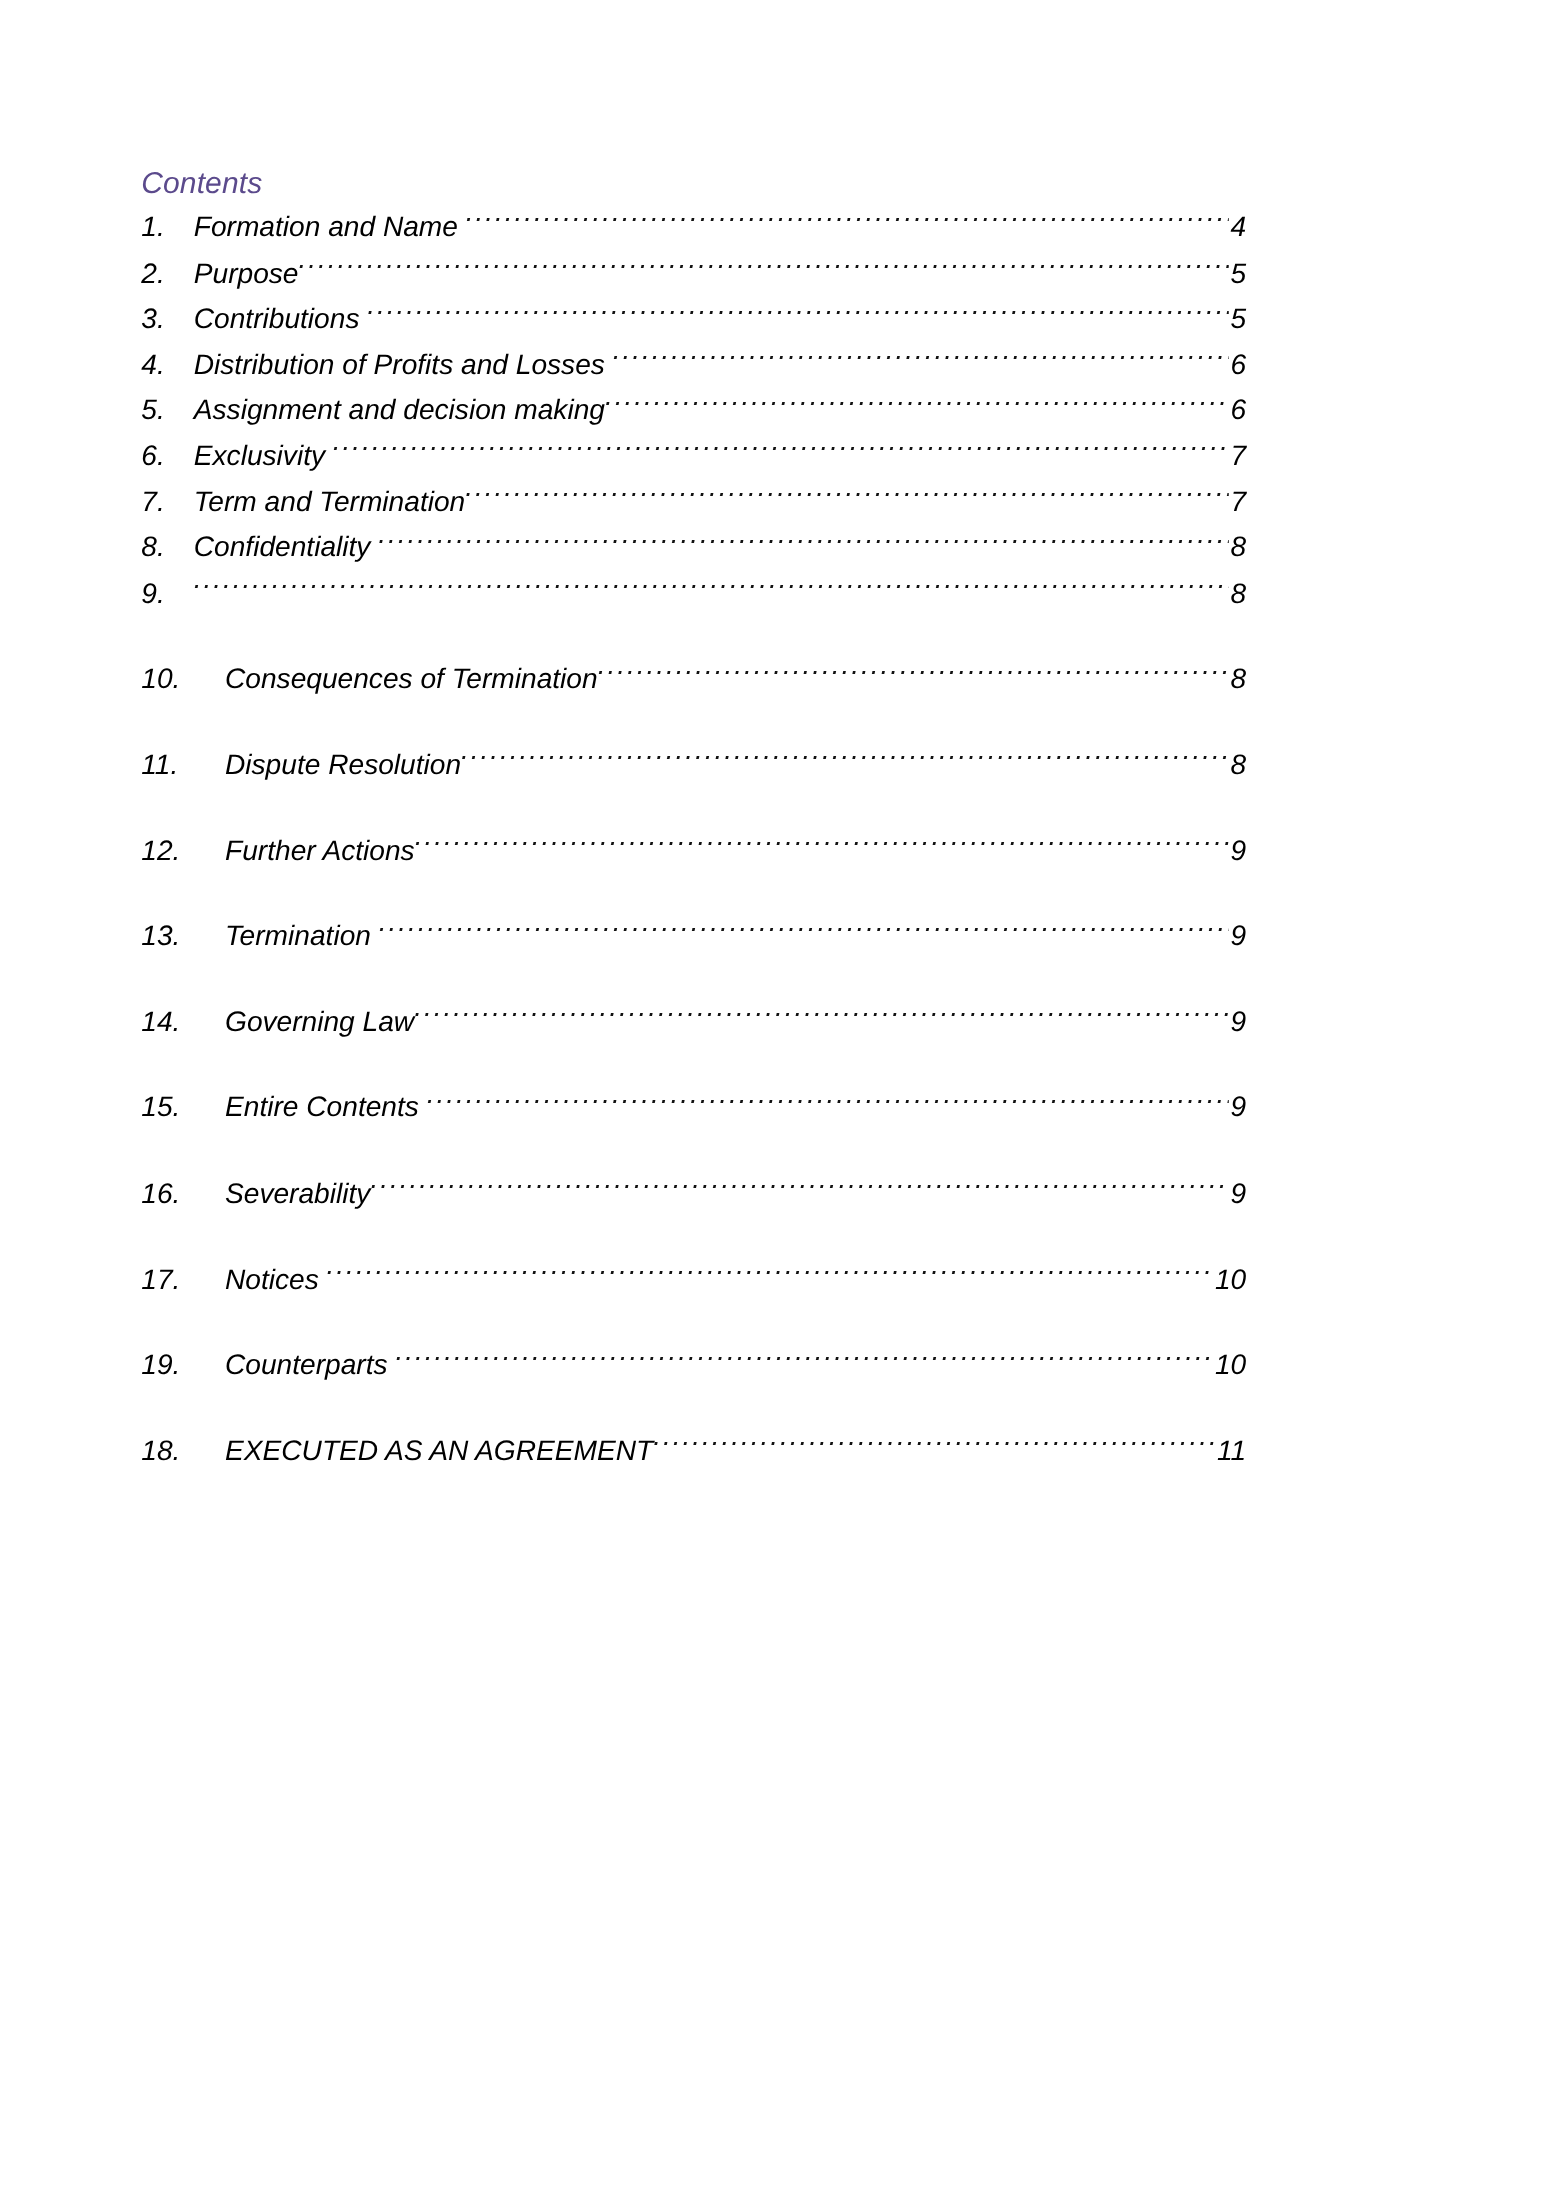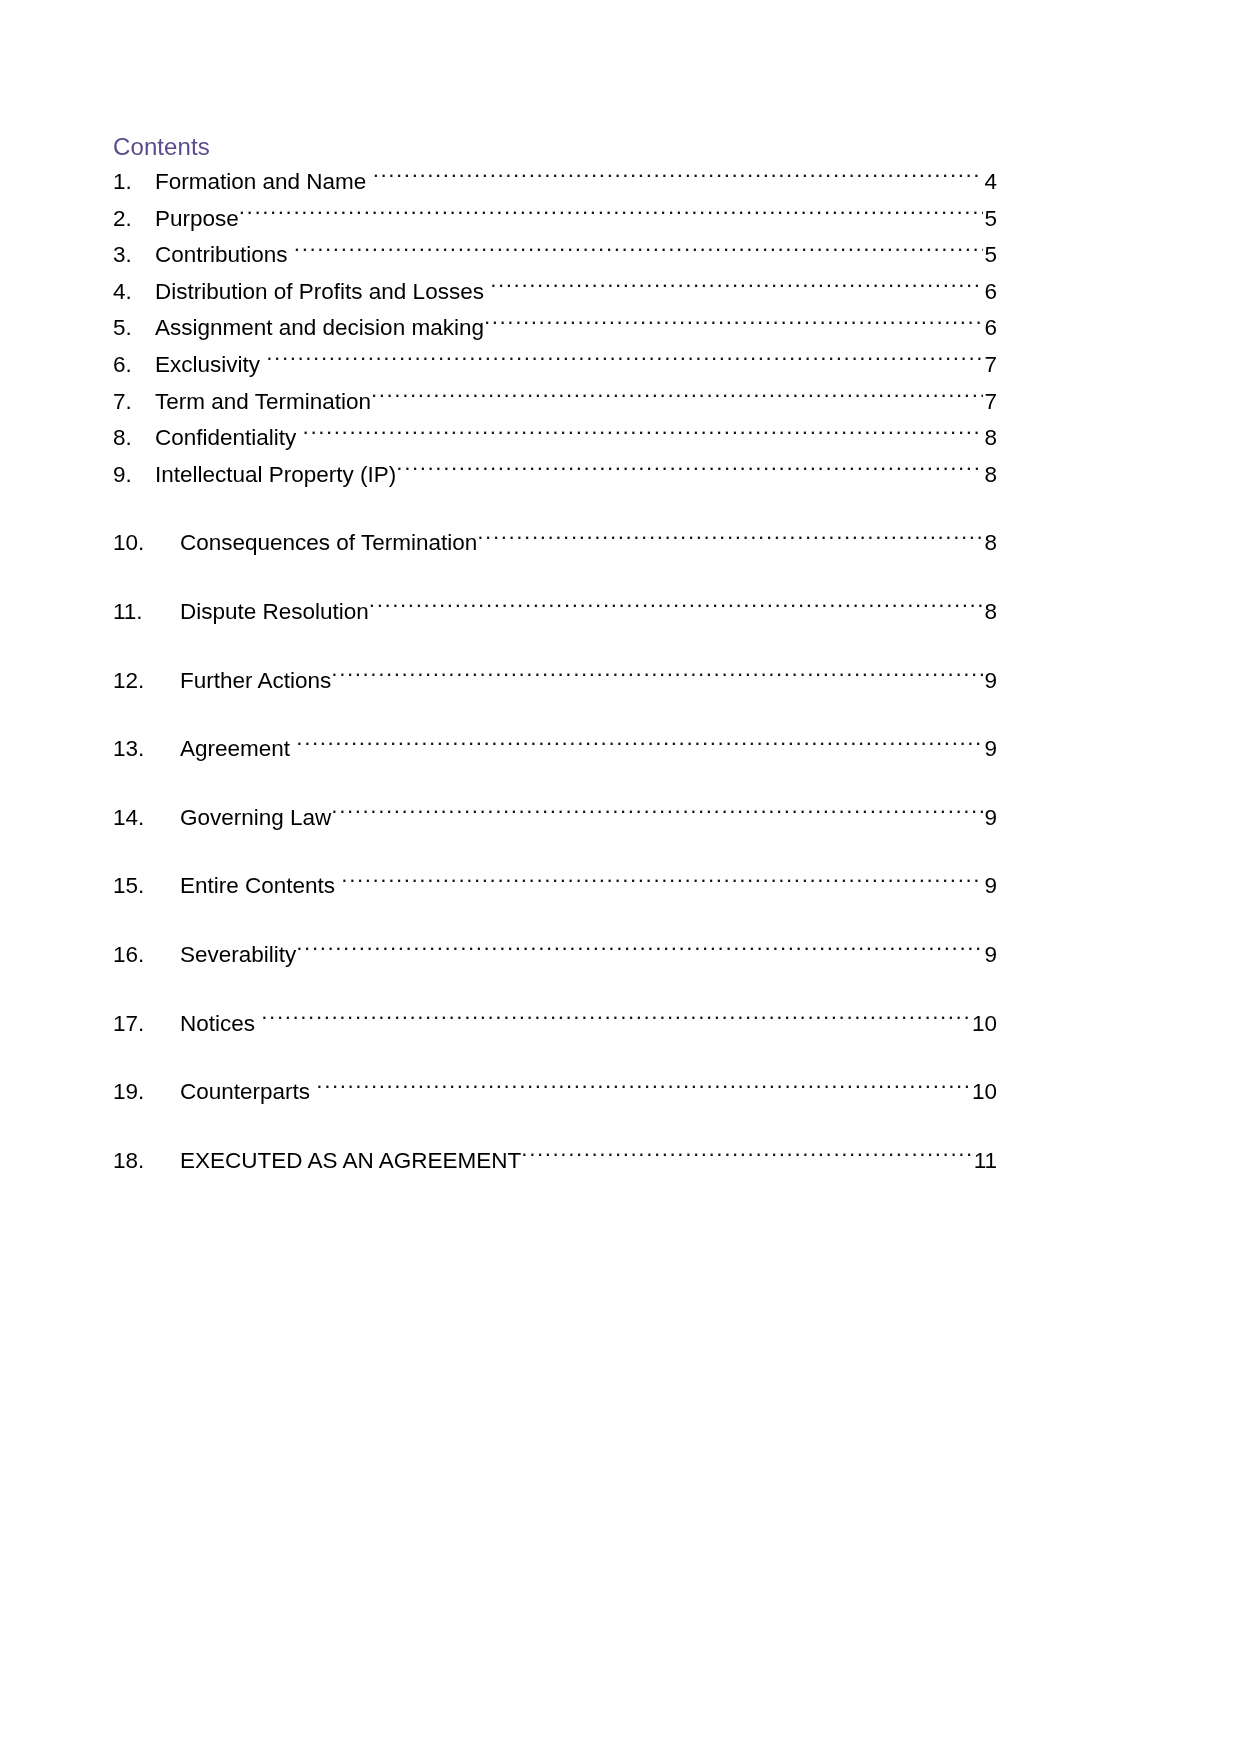--- a/index.html
+++ b/index.html
@@ -12,20 +12,21 @@
     font-family: "Liberation Sans", sans-serif;
     color: #000000;
   }
   .page {
     position: relative;
     width: 1240px;
     height: 1546px;
     background: #ffffff;
     overflow: hidden;
     box-sizing: border-box;
+    font-style: italic;
   }
   .toc-block {
     position: absolute;
     left: 113px;
     top: 132px;
     width: 884px;
   }
   .toc-heading {
     font-size: 24px;
     line-height: 30px;
@@ -150,21 +151,20 @@
           <span class="toc-page">7</span>
         </li>
         <li class="toc-row gap-before-leader">
           <span class="toc-num">8.</span>
           <span class="toc-title">Confidentiality</span>
           <span class="toc-leader"></span>
           <span class="toc-page">8</span>
         </li>
         <li class="toc-row">
           <span class="toc-num">9.</span>
-          <span class="toc-title">Intellectual Property (IP)</span>
           <span class="toc-leader"></span>
           <span class="toc-page">8</span>
         </li>
         <li class="toc-row wide">
           <span class="toc-num">10.</span>
           <span class="toc-title">Consequences of Termination</span>
           <span class="toc-leader"></span>
           <span class="toc-page">8</span>
         </li>
         <li class="toc-row wide">
@@ -174,21 +174,21 @@
           <span class="toc-page">8</span>
         </li>
         <li class="toc-row wide">
           <span class="toc-num">12.</span>
           <span class="toc-title">Further Actions</span>
           <span class="toc-leader"></span>
           <span class="toc-page">9</span>
         </li>
         <li class="toc-row wide gap-before-leader">
           <span class="toc-num">13.</span>
-          <span class="toc-title">Agreement</span>
+          <span class="toc-title">Termination</span>
           <span class="toc-leader"></span>
           <span class="toc-page">9</span>
         </li>
         <li class="toc-row wide">
           <span class="toc-num">14.</span>
           <span class="toc-title">Governing Law</span>
           <span class="toc-leader"></span>
           <span class="toc-page">9</span>
         </li>
         <li class="toc-row wide gap-before-leader">

